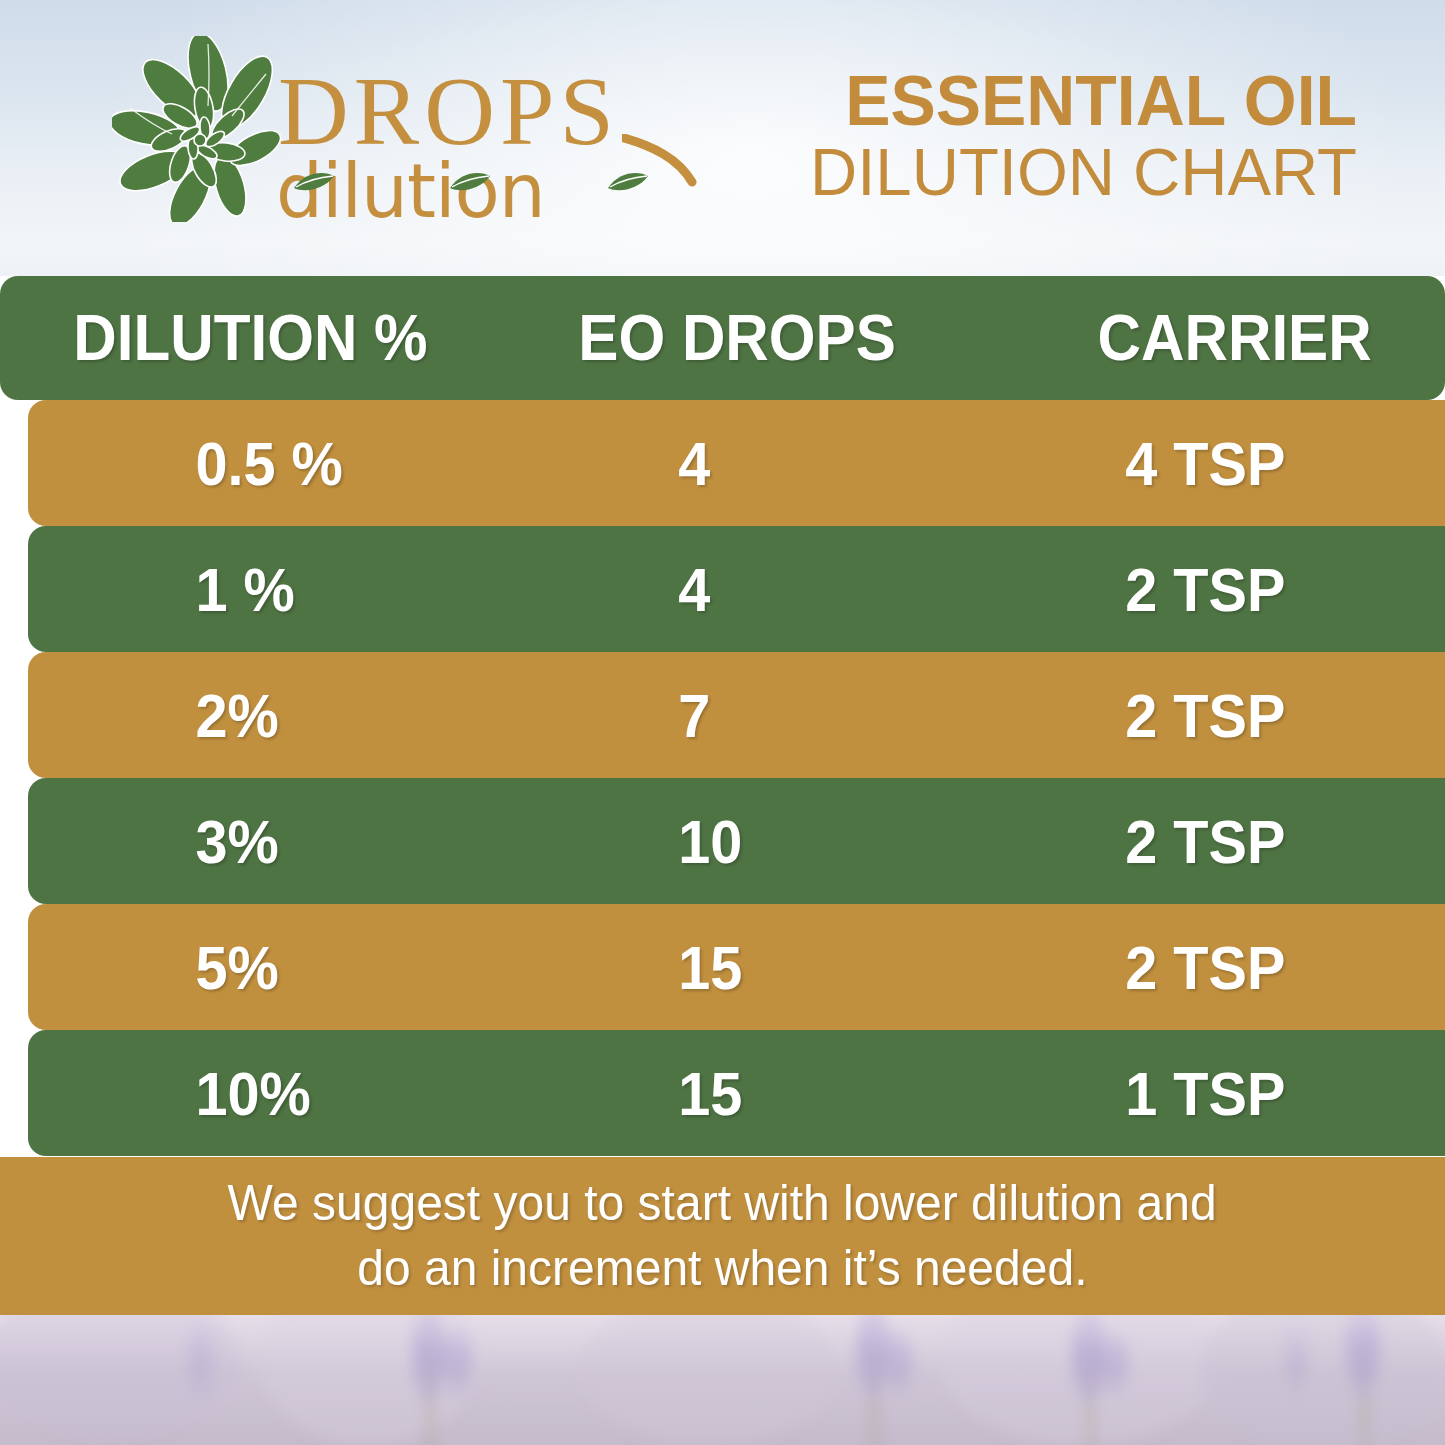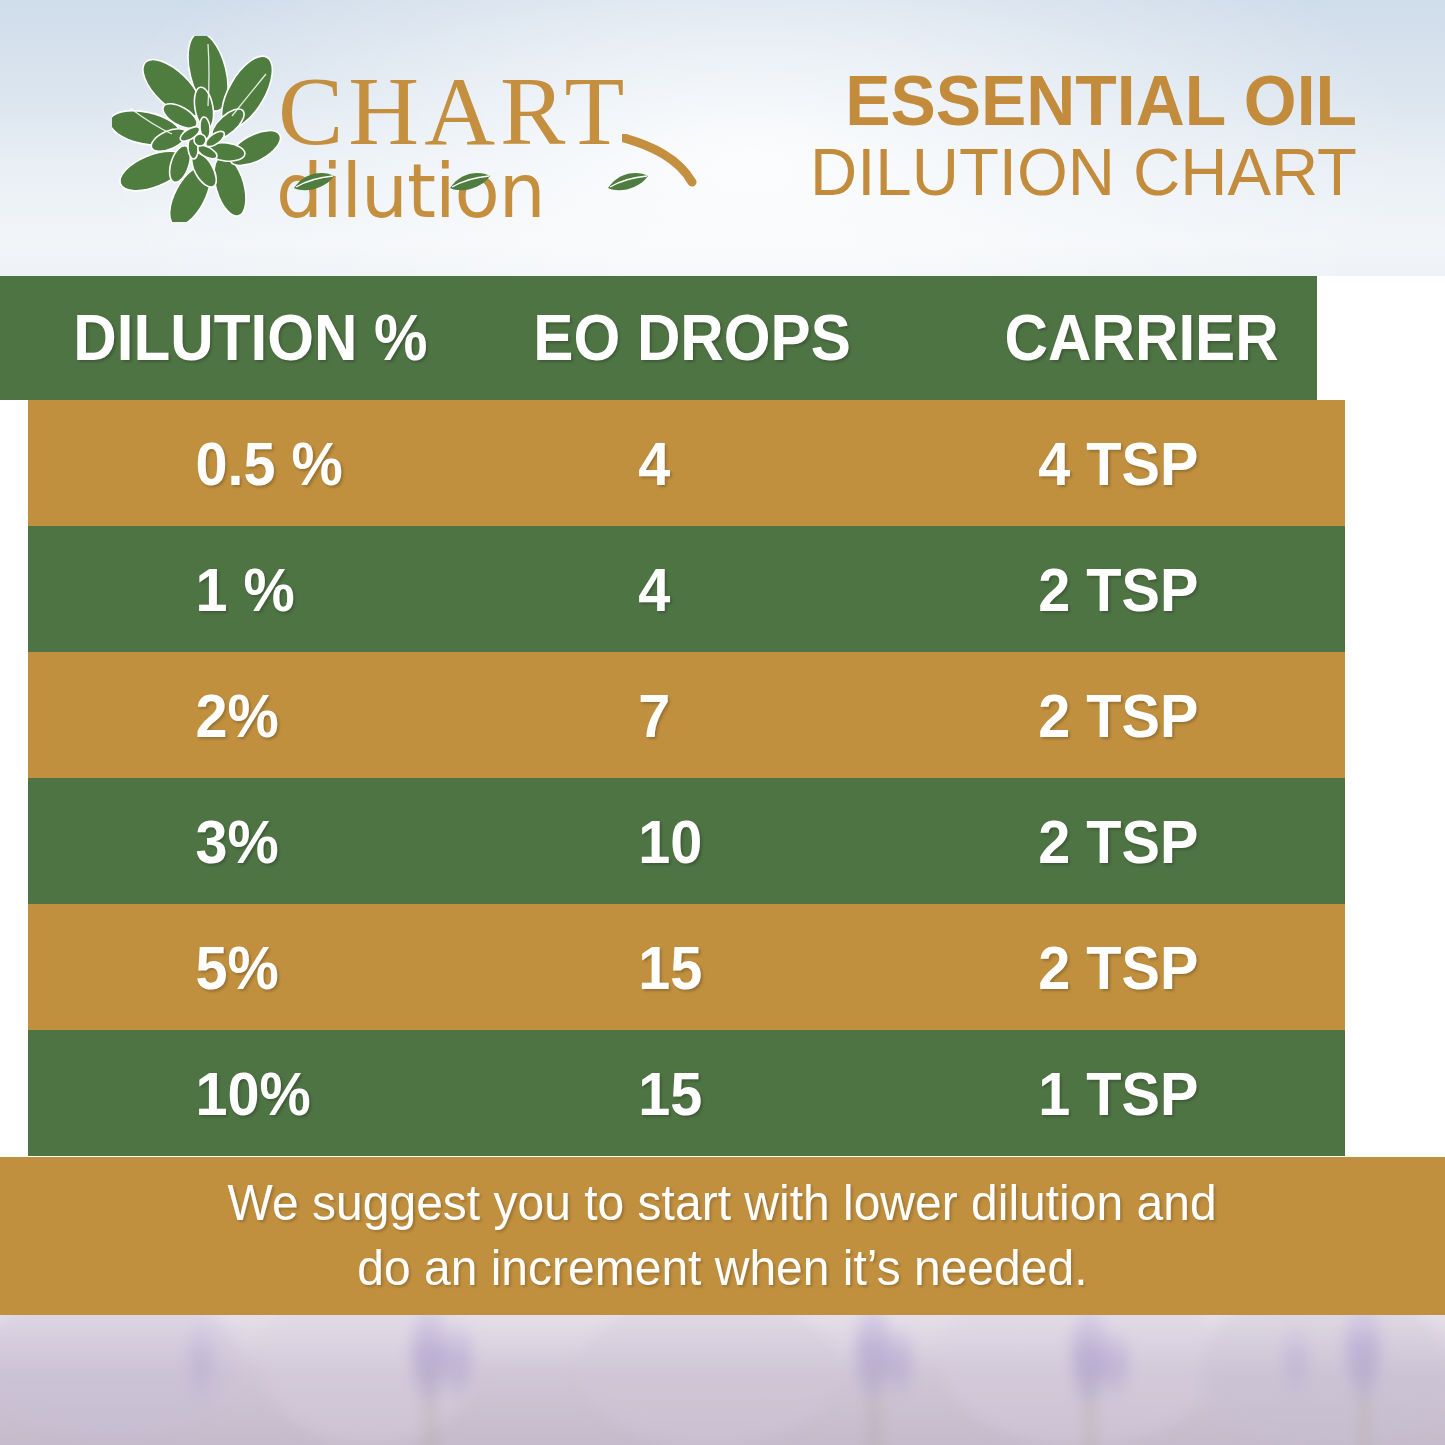--- a/index.html
+++ b/index.html
@@ -125,24 +125,25 @@
 
   
   .table {
     position: absolute;
     left: 0;
     top: 276px;
     width: 1445px;
   }
   .row {
     position: relative;
-    width: 1317px;
+    width: 1445px;
     display: flex;
     align-items: center;
     box-sizing: border-box;
+    border-radius: 18px;
   }
   .row.green  { background: #4f7444; }
   .row.gold   { background: #c1903f; }
 
   .row.head { height: 124px; }
   .row.data { height: 126px; margin-left: 28px; }
 
   .cell {
     box-sizing: border-box;
     color: #ffffff;
@@ -283,21 +284,21 @@
           </g>
           <g fill="none" stroke="#ffffff" stroke-width="1.3" opacity="0.85">
             <path d="M96 8 Q98 38 96 70"></path>
             <path d="M154 38 Q136 60 120 80"></path>
             <path d="M18 72 Q42 90 60 98"></path>
           </g>
         </svg>
       </div>
 
       <div class="logo-word">
-        <div class="logo-sheer">CHART</div>
+        <div class="logo-sheer">DROPS</div>
         <div class="logo-swash">
           <svg viewBox="0 0 80 58" xmlns="http://www.w3.org/2000/svg" aria-hidden="true">
             <path d="M2 4 C30 12 56 24 70 48" stroke="#c48f3e" stroke-width="9" fill="none" stroke-linecap="round"></path>
           </svg>
         </div>
         <div class="logo-essence-wrap">
           <div class="logo-essence">dilution</div>
           <span class="leaf-accent" style="left:16px; top:16px;">
             <svg width="44" height="24" viewBox="0 0 44 24" xmlns="http://www.w3.org/2000/svg" aria-hidden="true">
               <path d="M2 18 C12 2 32 0 42 6 C32 20 12 23 2 18 Z" fill="#4f7d3f"></path>

